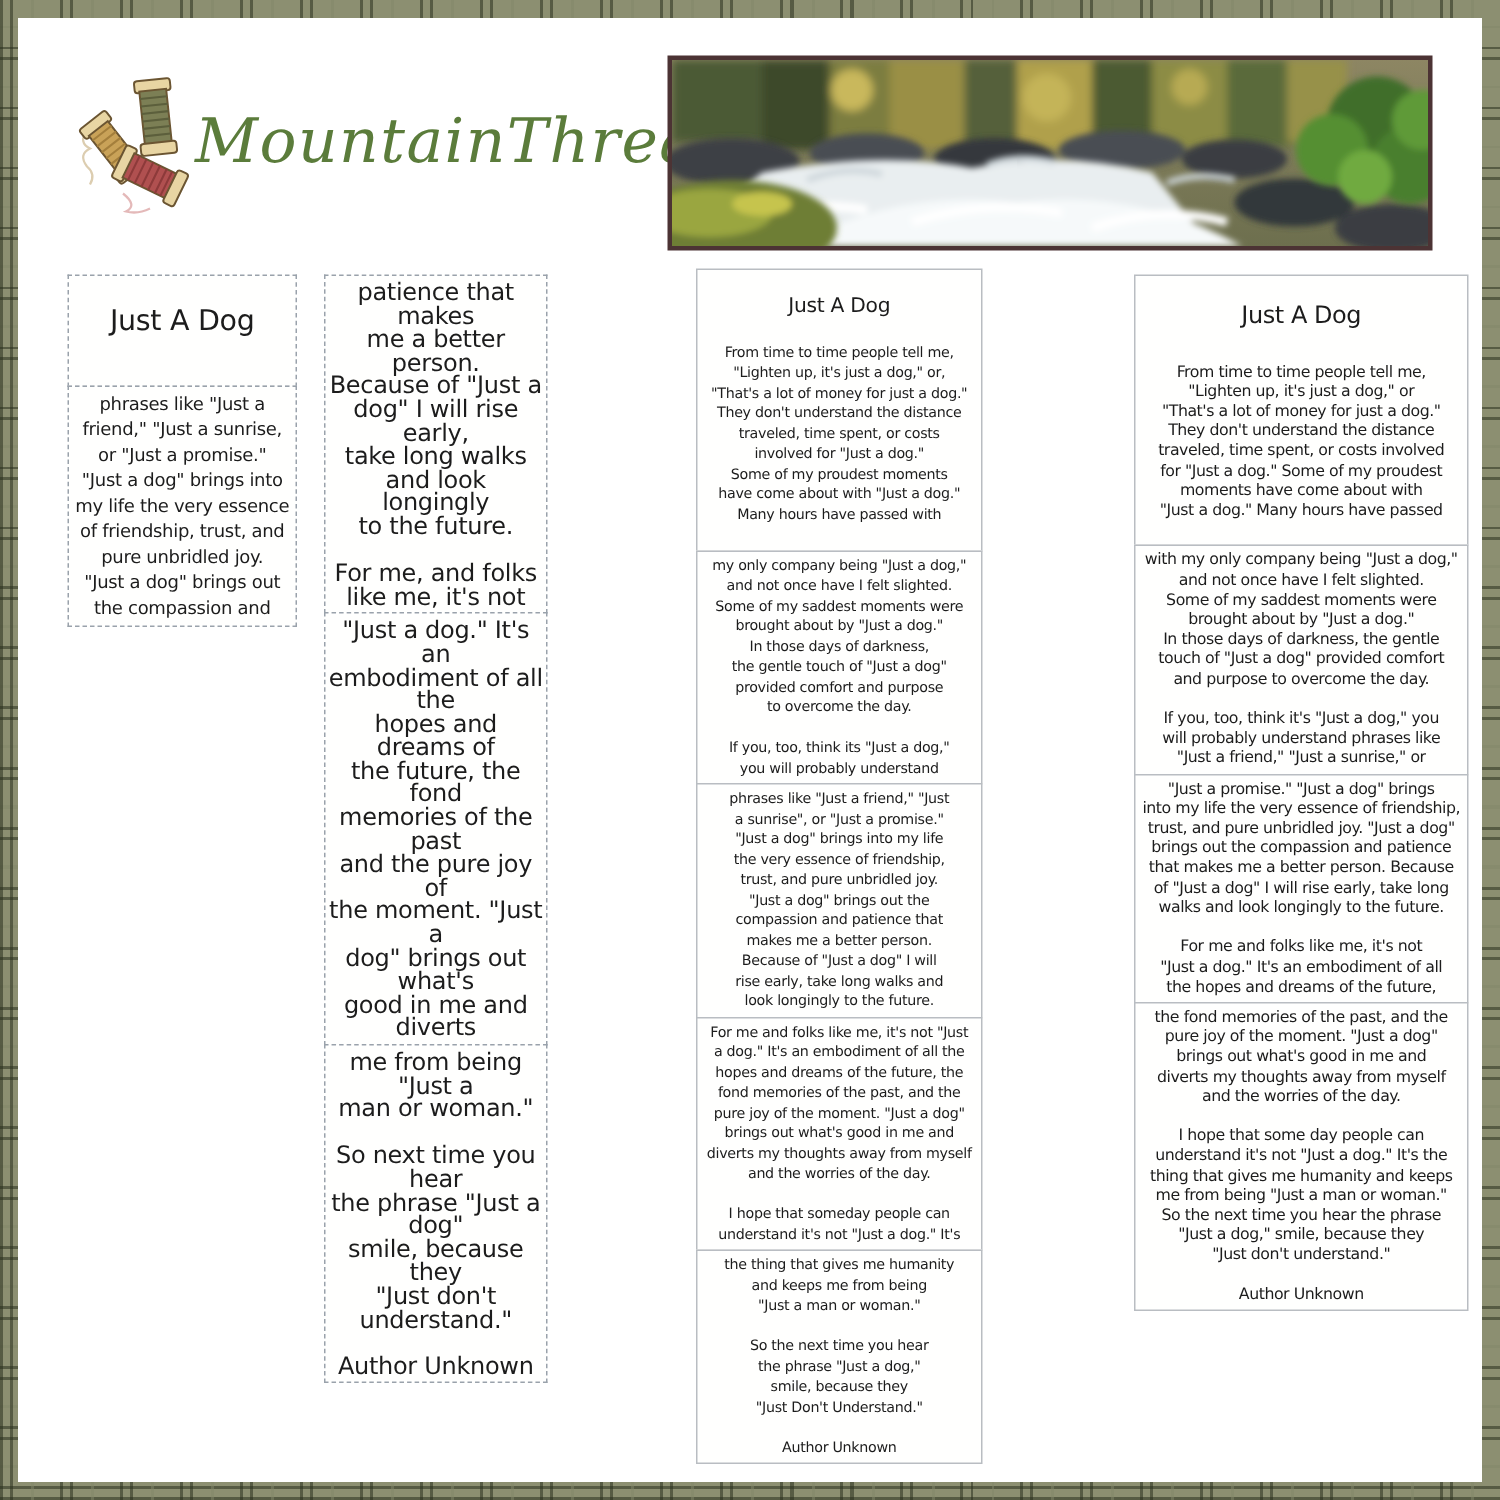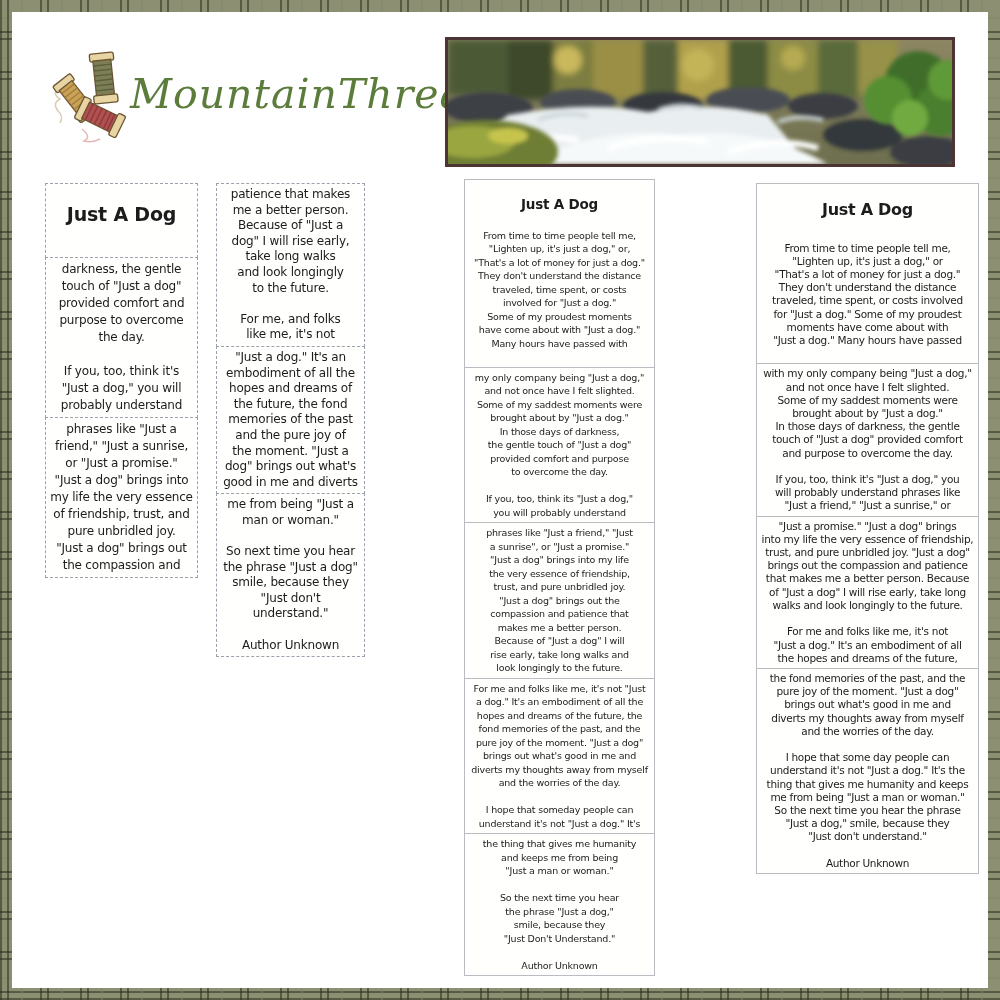--- a/index.html
+++ b/index.html
@@ -15,24 +15,24 @@
   .spools{position:absolute;left:0;top:5px;}
   .site-title{position:absolute;left:78px;top:28px;font-family:"DejaVu Serif", serif;
     font-style:italic;font-size:41px;color:#5b7c3b;white-space:nowrap;letter-spacing:1px;}
   .banner{position:absolute;left:433px;top:25px;width:510px;height:130px;border:3px solid #4c3334;box-sizing:border-box;overflow:hidden;}
   
   .pcol{position:absolute;color:#1c1c1c;}
   .pbox{box-sizing:border-box;background:#fffffe;padding:3px 2px;margin-top:-1px;
     text-align:center;white-space:pre-line;}
   .b-dash{border:1px dashed #9aa2ab;}
   .b-solid{border:1px solid #b9bdc2;}
-  .ptitle{font-weight:bold;white-space:normal;}
+  .ptitle{font-weight:normal;white-space:normal;}
   .col1{left:33px;top:172px;width:153px;font-size:12px;line-height:17px;letter-spacing:-0.2px;}
   .col1 .ptitle{font-size:19px;margin:2px 0 14px 0;}
-  .col2{left:204px;top:172px;width:149px;font-size:12px;line-height:15.6px;letter-spacing:-0.2px;}
+  .col2{left:204px;top:172px;width:149px;font-size:16px;line-height:15.6px;letter-spacing:-0.2px;}
   .col3{left:452px;top:168px;width:191px;font-size:9.5px;line-height:13.5px;letter-spacing:-0.2px;}
   .col3 .ptitle{font-size:13.5px;margin:1px 0 4px 0;}
   .col4{left:744px;top:172px;width:223px;font-size:10.5px;line-height:13.2px;letter-spacing:-0.3px;}
   .col4 .ptitle{font-size:16px;margin:3px 0 12px 0;}
 </style>
 </head>
 <body>
 
 <div class="page">
   <div class="content">
@@ -132,29 +132,20 @@
           <circle cx="462" cy="78" r="18" fill="#6faa3f"></circle>
           <circle cx="500" cy="40" r="20" fill="#5f9a38"></circle>
         </g>
       </svg>
     </div>
 
     <div class="pcol col1">
       <div class="pbox b-dash">
         <div class="ptitle">Just A Dog</div>
       </div>
-      <div class="pbox b-dash"><div>darkness, the gentle
-touch of "Just a dog"
-provided comfort and
-purpose to overcome
-the day.
-
-If you, too, think it's
-"Just a dog," you will
-probably understand</div></div>
       <div class="pbox b-dash"><div>phrases like "Just a
 friend," "Just a sunrise,
 or "Just a promise."
 "Just a dog" brings into
 my life the very essence
 of friendship, trust, and
 pure unbridled joy.
 "Just a dog" brings out
 the compassion and</div></div>
     </div>

